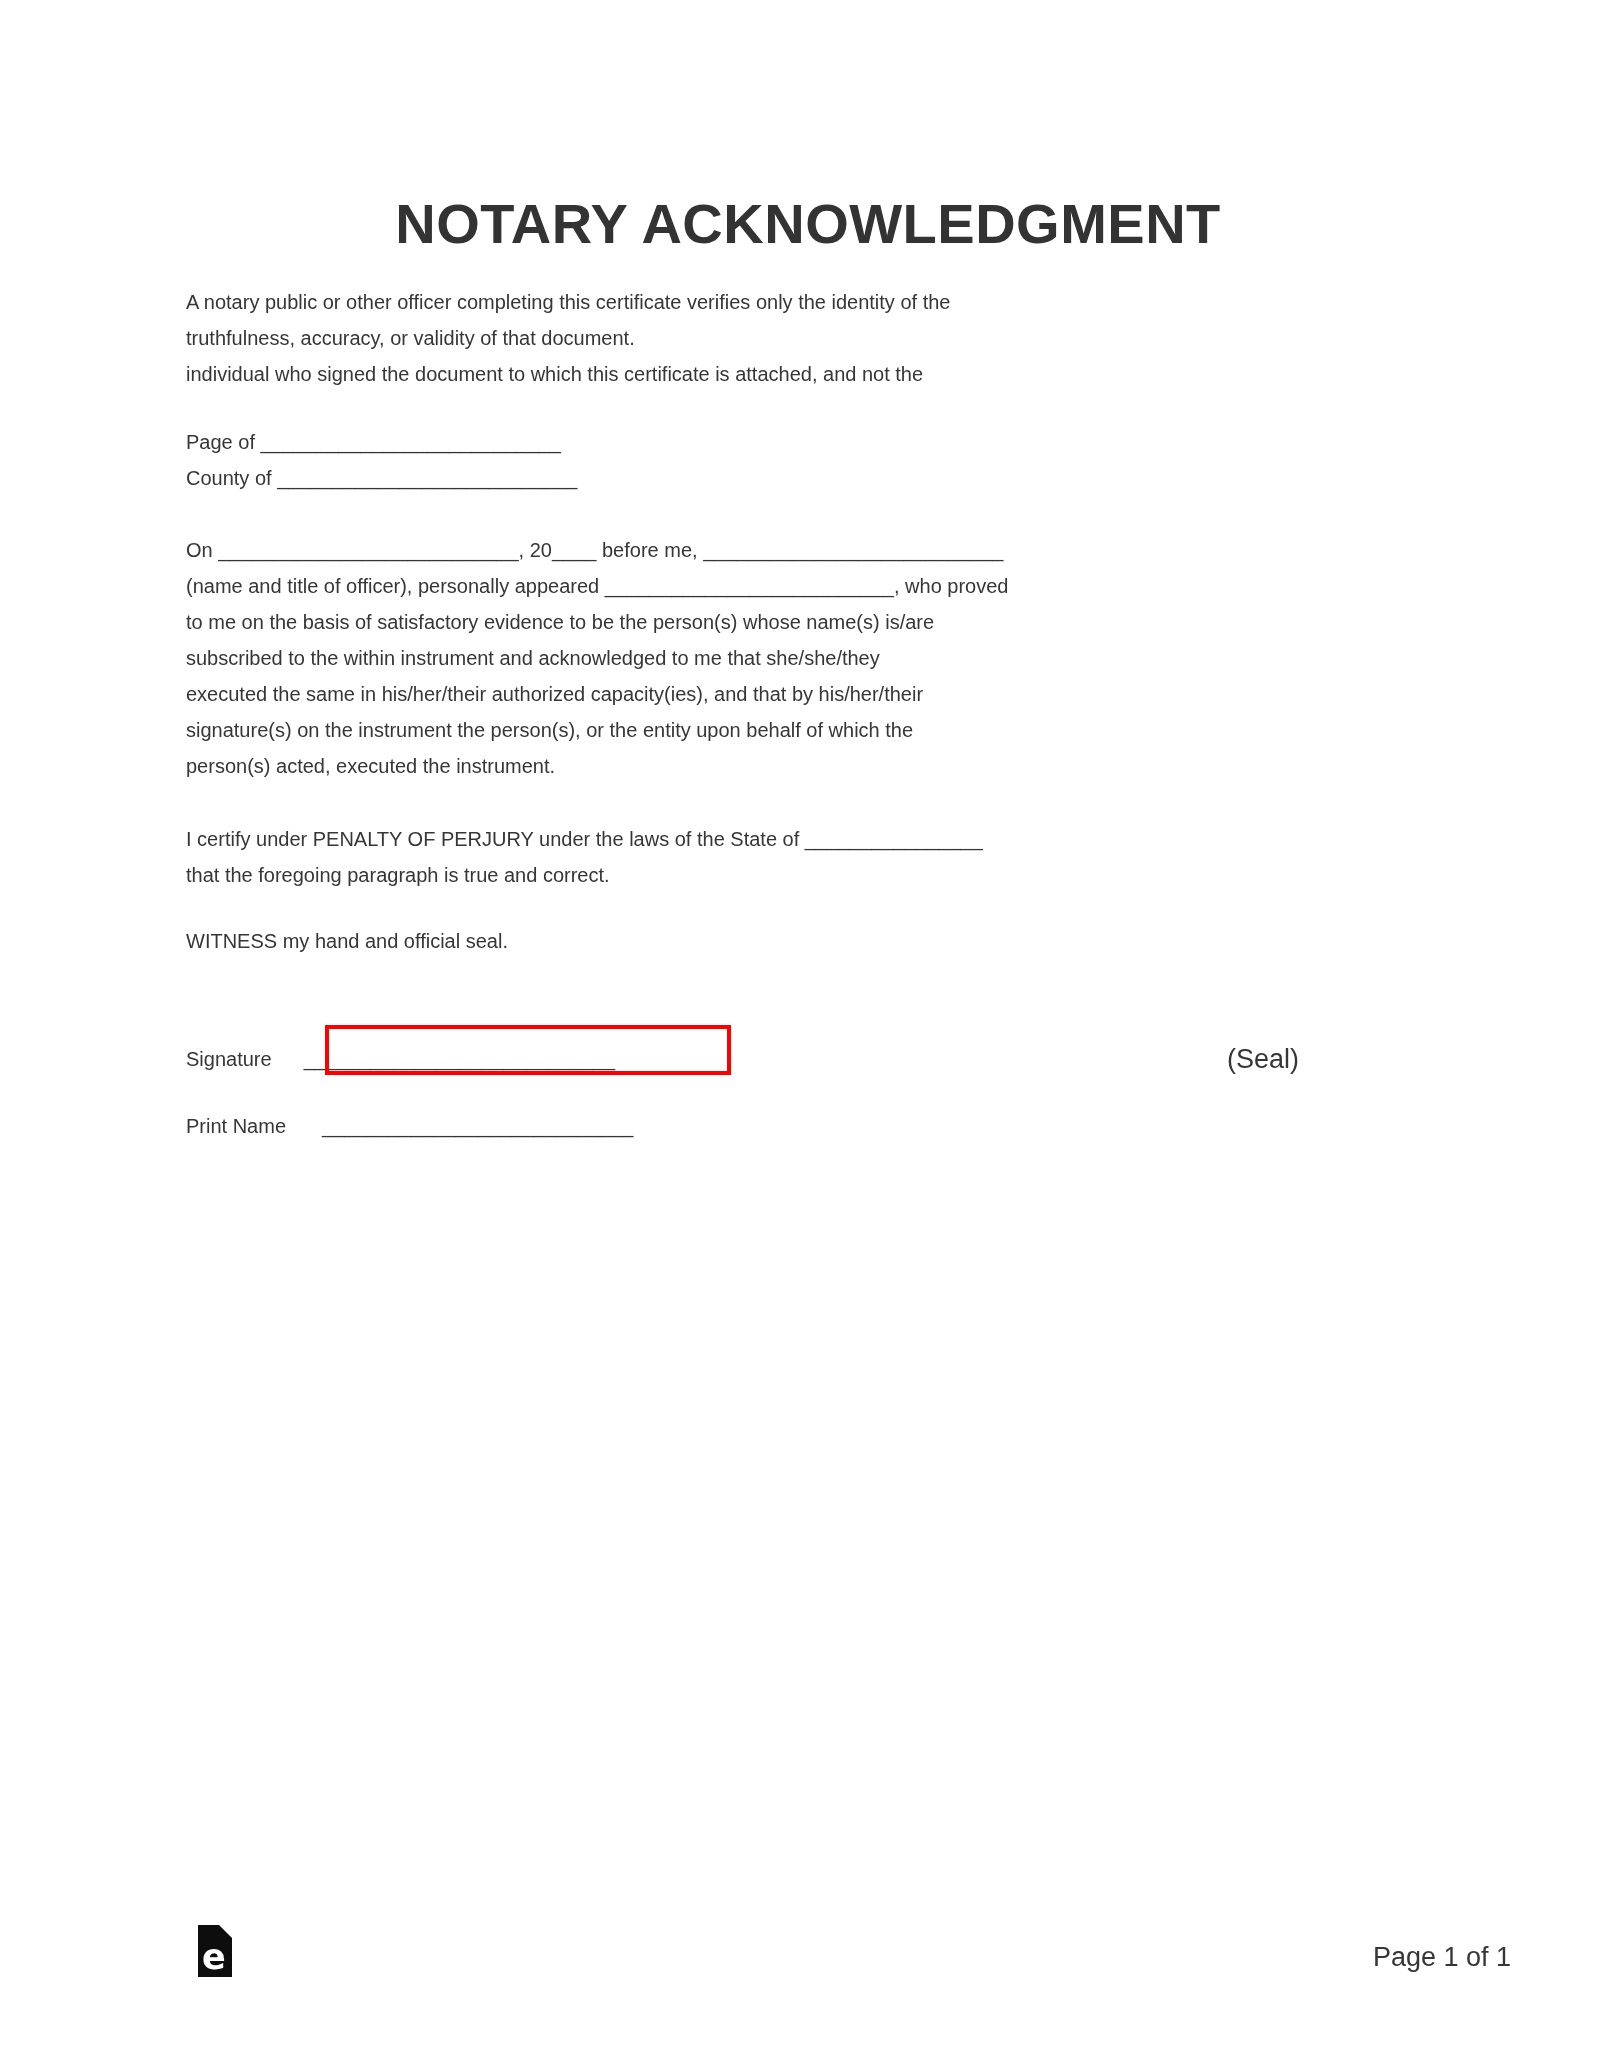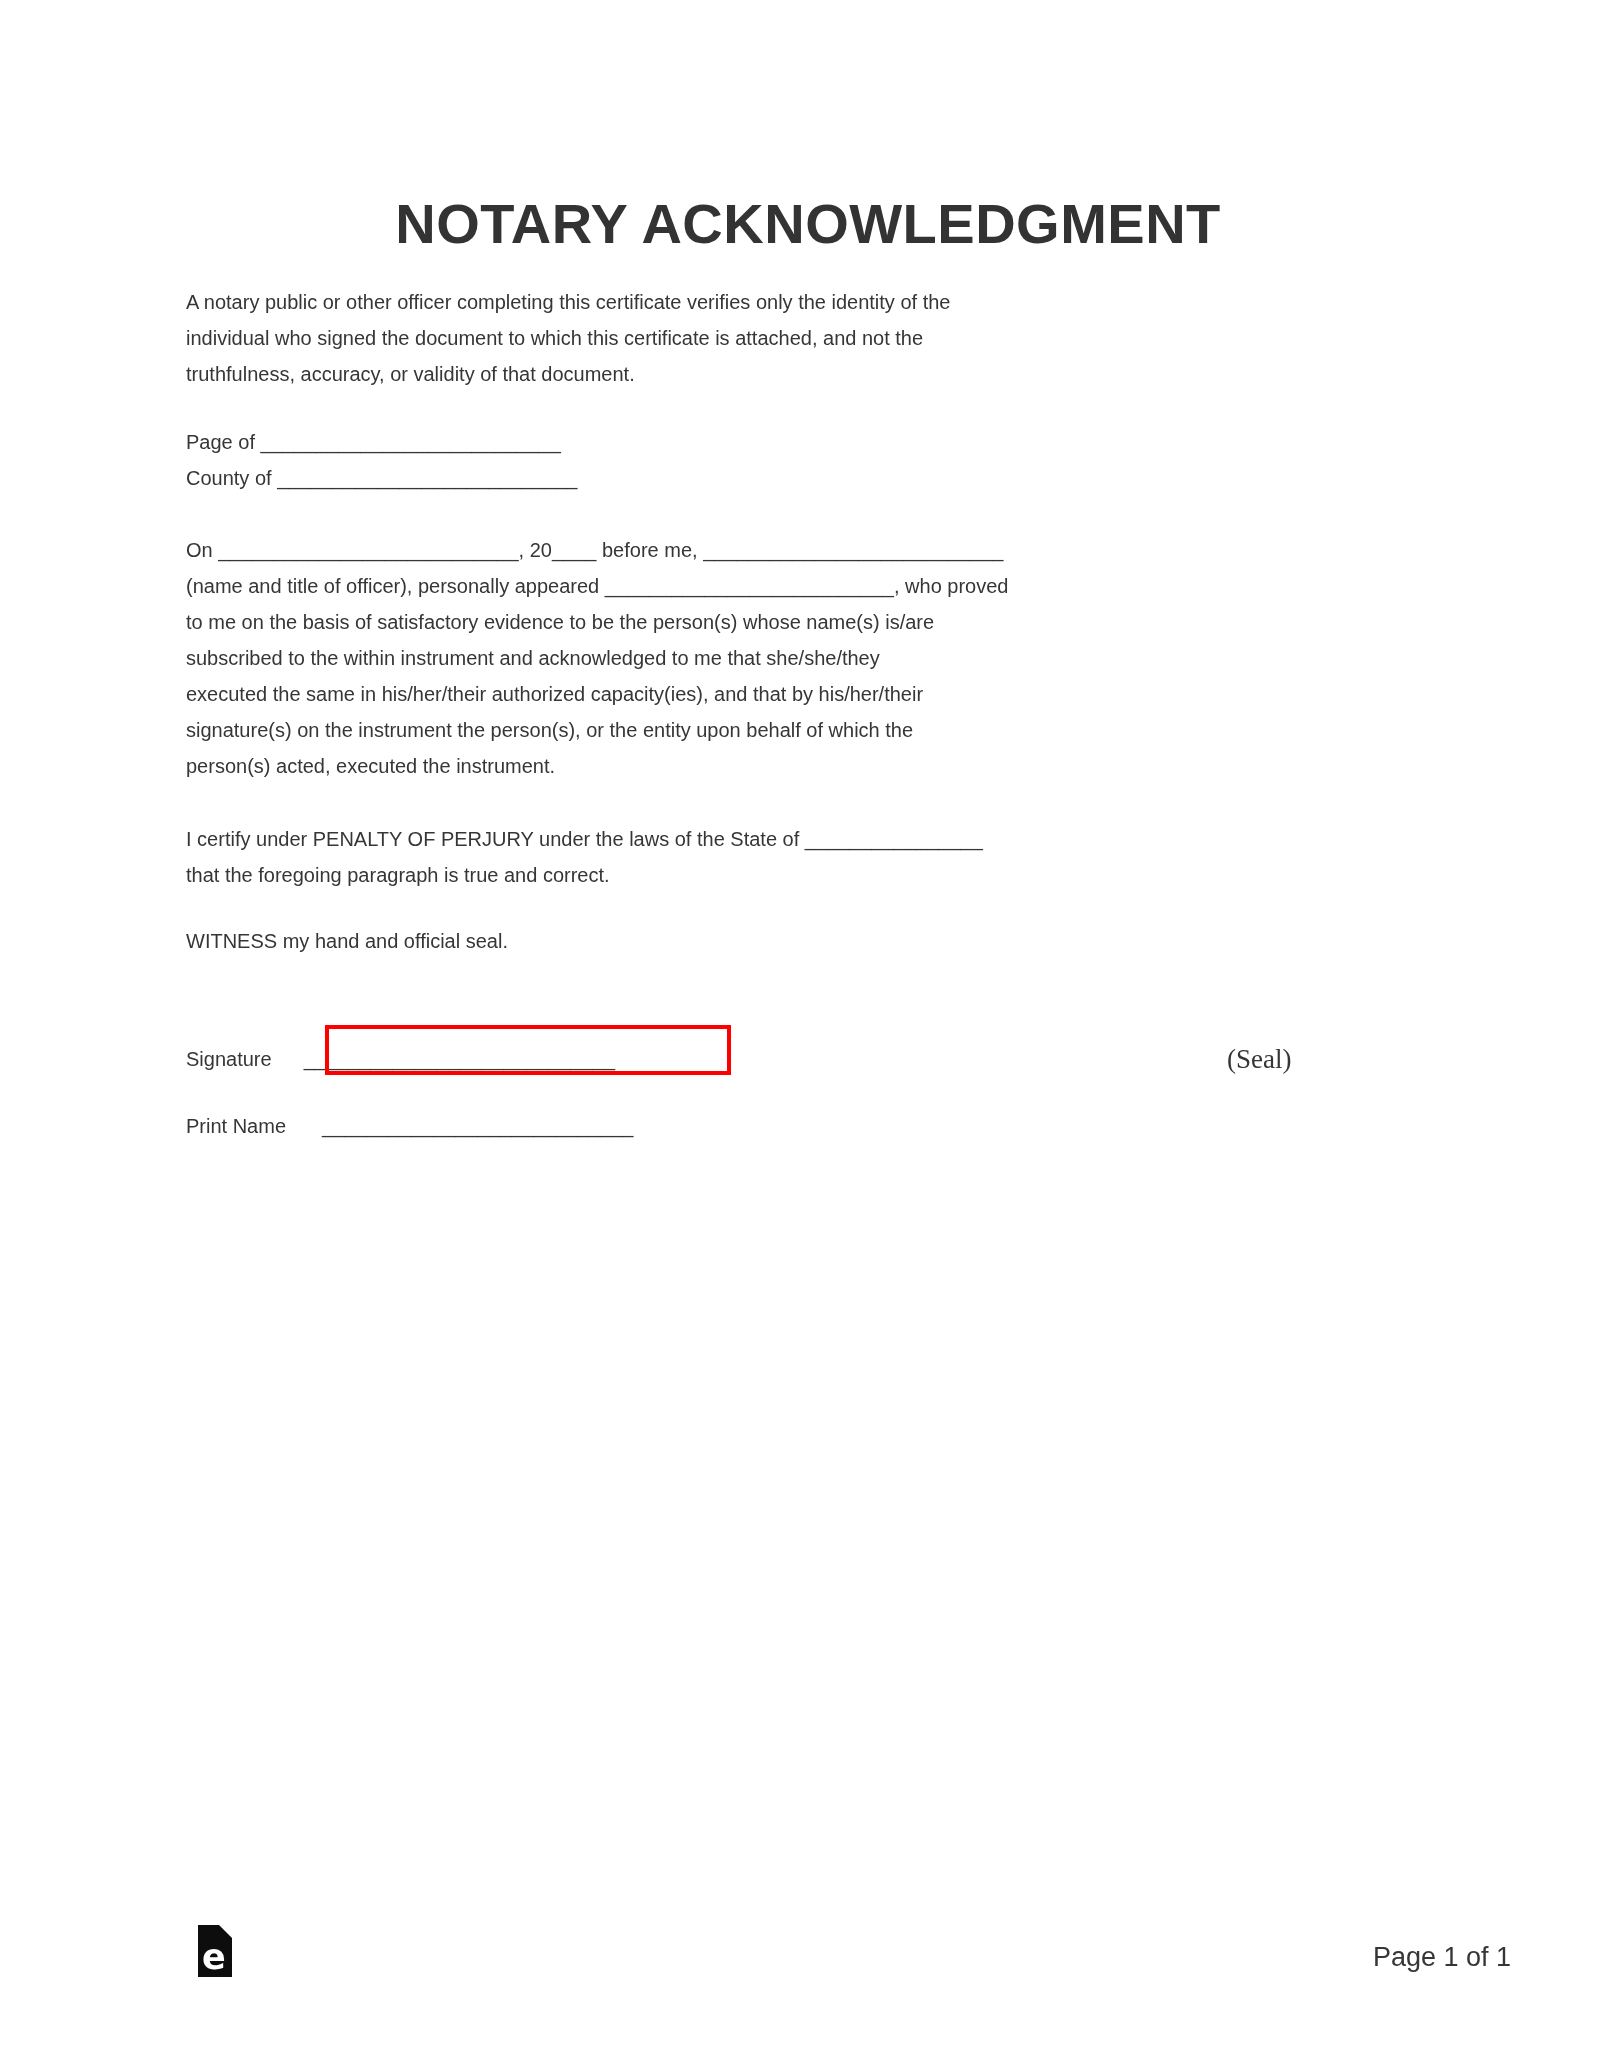--- a/index.html
+++ b/index.html
@@ -44,21 +44,20 @@
   .print-row    { top: 1108px; }
   .sig-blank    { margin-left: 32px; }
   .print-blank  { margin-left: 36px; }
   .seal {
     position: absolute;
     left: 1227px;
     top: 1041px;
     font-size: 27px;
     line-height: 36px;
     white-space: nowrap;
-    font-family: Liberation Serif, serif;
   }
   .sig-highlight {
     position: absolute;
     left: 325px;
     top: 1025px;
     width: 406px;
     height: 50px;
     border: 4px solid #ff0000;
     box-sizing: border-box;
     background: transparent;
@@ -105,22 +104,22 @@
 </style>
 </head>
 <body>
 
 <div class="page">
 
   <h1 class="title">NOTARY ACKNOWLEDGMENT</h1>
 
   <div class="block intro">
     <div class="line">A notary public or other officer completing this certificate verifies only the identity of the</div>
+    <div class="line">truthfulness, accuracy, or validity of that document.</div>
     <div class="line">individual who signed the document to which this certificate is attached, and not the</div>
-    <div class="line">truthfulness, accuracy, or validity of that document.</div>
   </div>
 
   <div class="block state-county">
     <div class="line">Page of ___________________________</div>
     <div class="line">County of ___________________________</div>
   </div>
 
   <div class="block ack">
     <div class="line">On ___________________________, 20____ before me, ___________________________</div>
     <div class="line">(name and title of officer), personally appeared __________________________, who proved</div>

